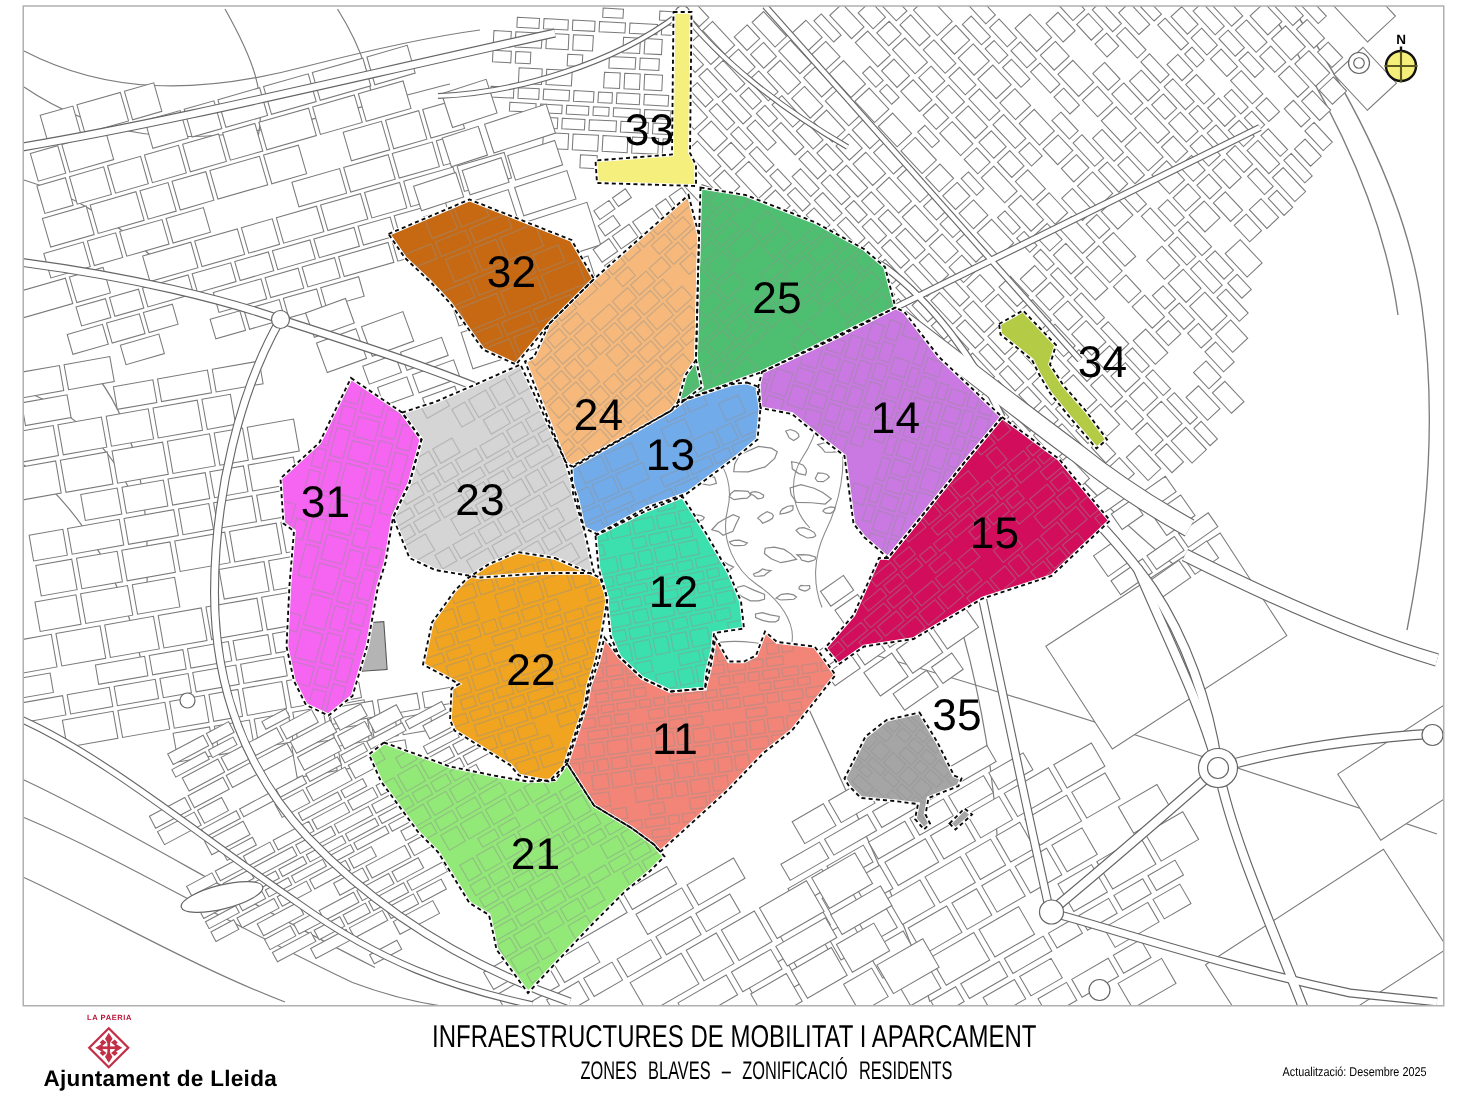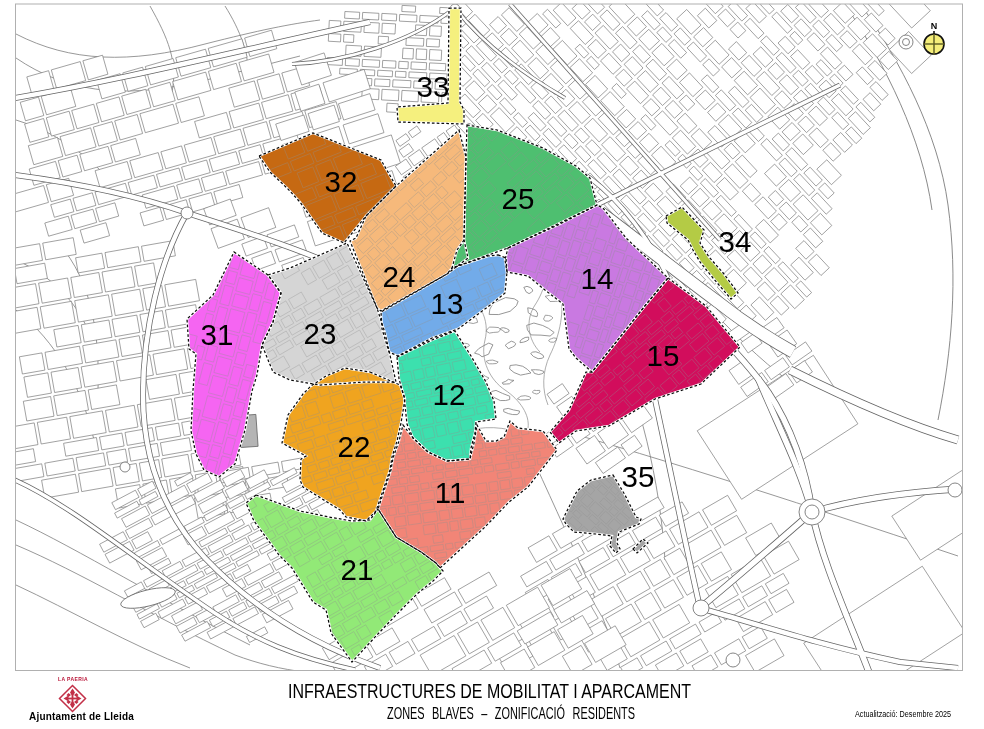--- a/index.html
+++ b/index.html
@@ -1,17 +1,17 @@
 <!DOCTYPE html>
 <html><head><meta charset="utf-8">
 <style>
 html,body{margin:0;padding:0;width:984px;height:729px;background:#fff;overflow:hidden;font-family:"Liberation Sans",sans-serif}
 #page{position:relative;width:984px;height:729px}
 #map{position:absolute;left:0;top:0}
-.ajt{position:absolute;left:29px;top:711px;width:88px;text-align:center;font-size:10px;letter-spacing:0.2px;font-weight:bold;color:#000;white-space:nowrap}
+.ajt{position:absolute;left:29px;top:711px;width:88px;text-align:center;font-size:15px;letter-spacing:0.2px;font-weight:bold;color:#000;white-space:nowrap}
 .paeria{position:absolute;left:44px;top:676px;width:58px;text-align:center;font-size:5px;font-weight:bold;color:#B81235;letter-spacing:0.4px}
 </style></head>
 <body>
 <div id="page">
 <div id="map"><svg width="984" height="729" viewBox="0 0 984 729" font-family="Liberation Sans, sans-serif">
 <rect width="984" height="729" fill="#ffffff"></rect>
 <defs>
           <clipPath id="mapc">
             <rect x="15.5" y="4" width="947" height="666.5"></rect>
           </clipPath>

